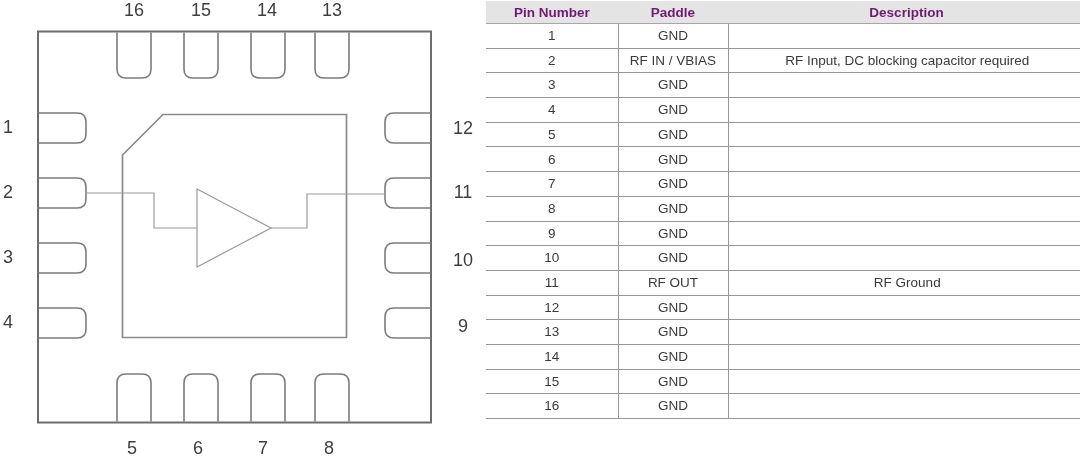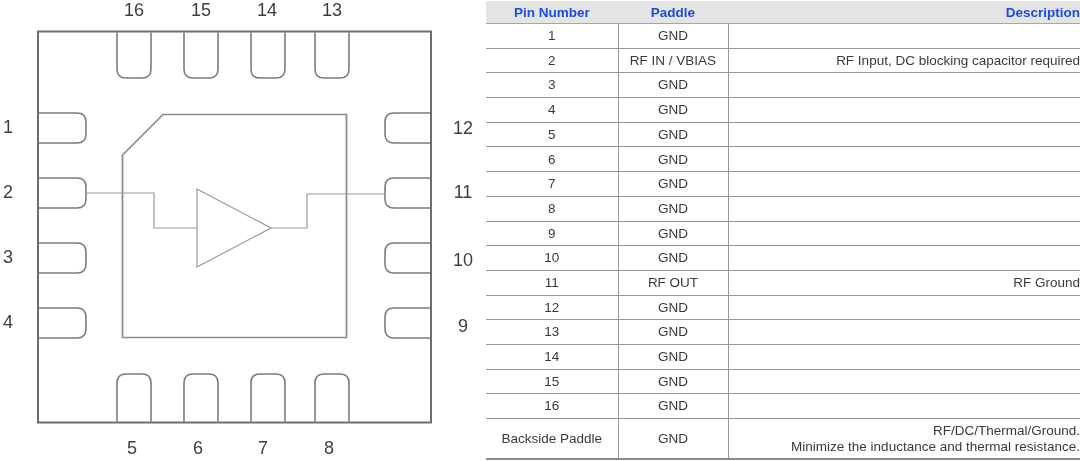--- a/index.html
+++ b/index.html
@@ -18,30 +18,30 @@
   }
 
   
   #pin-table {
     position:absolute; left:486px; top:1px; width:594px;
     border-collapse:collapse; table-layout:fixed;
     font-size:13.5px; color:#3a3a3a;
   }
   #pin-table th {
     background:#e4e4e4; height:22px; padding:0;
-    font-size:13.5px; font-weight:bold; color:#1d4ed8;
+    font-size:13.5px; font-weight:bold; color:#701a75;
     border-bottom:1px solid #a6a6a6; text-align:center; vertical-align:middle;
   }
-  #pin-table th.c3 { text-align:right; padding-left:5px; }
+  #pin-table th.c3 { text-align:center; padding-left:5px; }
   #pin-table td {
     height:23.7px; padding:0; vertical-align:middle; text-align:center;
     border-bottom:1px solid #979797; line-height:1.15;
   }
   #pin-table td.c1, #pin-table td.c2 { border-right:1px solid #979797; }
-  #pin-table td.c3 { text-align:right; padding-left:6px; white-space:pre-line;border-radius:6px; }
+  #pin-table td.c3 { text-align:center; padding-left:6px; white-space:pre-line;border-radius:6px; }
   #pin-table tr.tall td { height:39px; border-bottom:2px solid #8a8a8a; }
 </style>
 </head>
 <body>
 
 <div id="diagram">
 
   <svg id="pkg-svg" width="487" height="461" viewBox="0 0 487 461">
 
     <rect x="38" y="31.5" width="393" height="391" fill="none" stroke="#6d6d6d" stroke-width="2"></rect>
@@ -191,20 +191,14 @@
     <tr>
       <td class="c1">15</td>
       <td class="c2">GND</td>
       <td class="c3"></td>
     </tr>
     <tr>
       <td class="c1">16</td>
       <td class="c2">GND</td>
       <td class="c3"></td>
     </tr>
-    <tr class="tall">
-      <td class="c1">Backside Paddle</td>
-      <td class="c2">GND</td>
-      <td class="c3">RF/DC/Thermal/Ground.
-Minimize the inductance and thermal resistance.</td>
-    </tr>
   </tbody>
 </table>
 
 </body></html>

